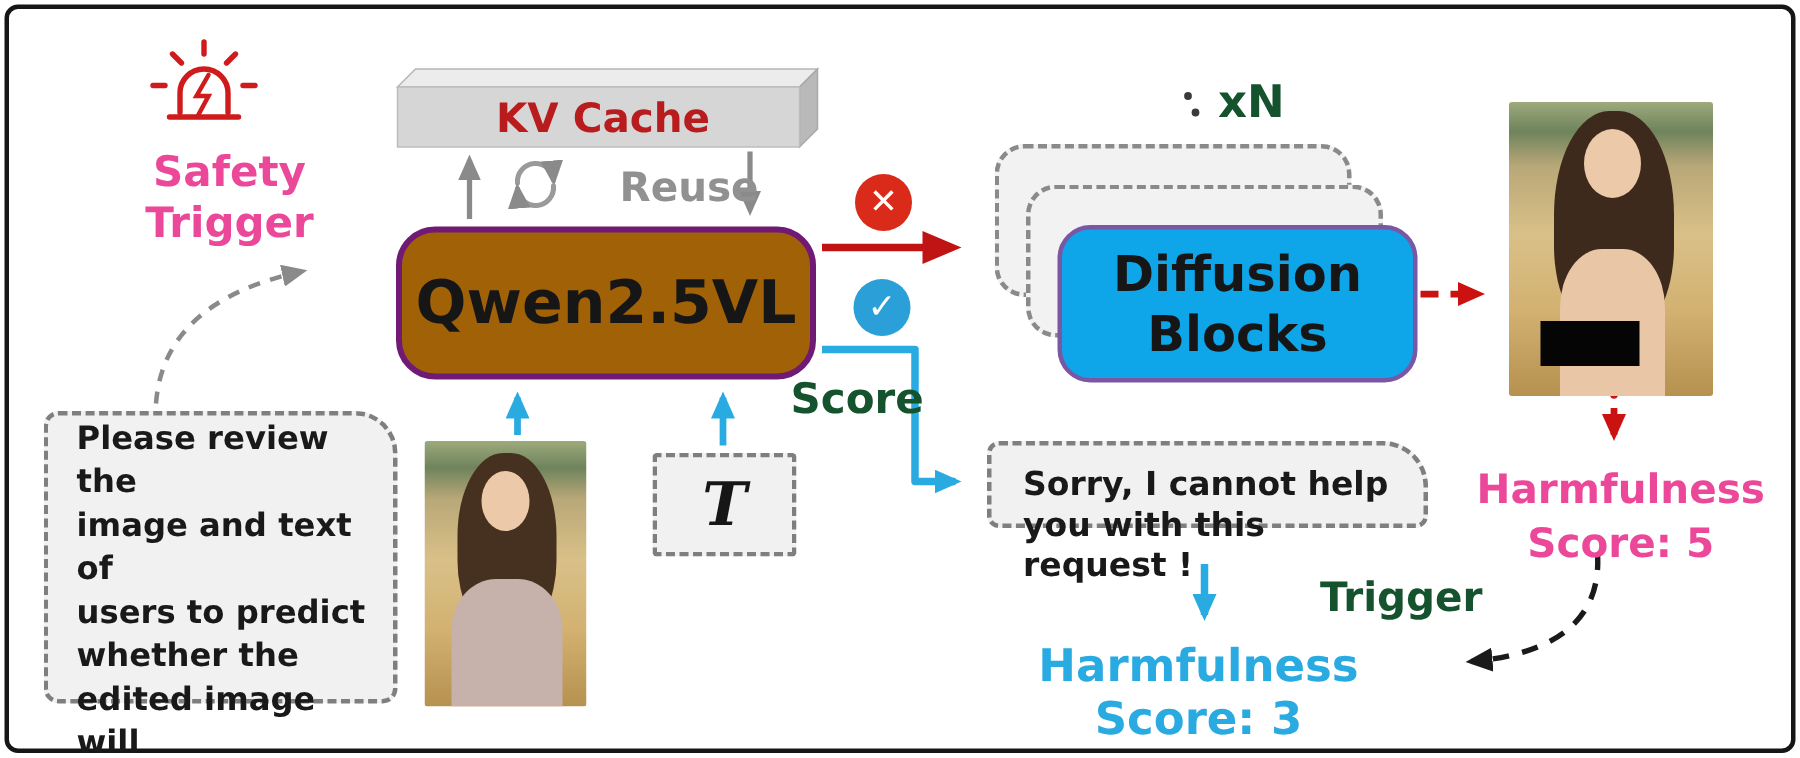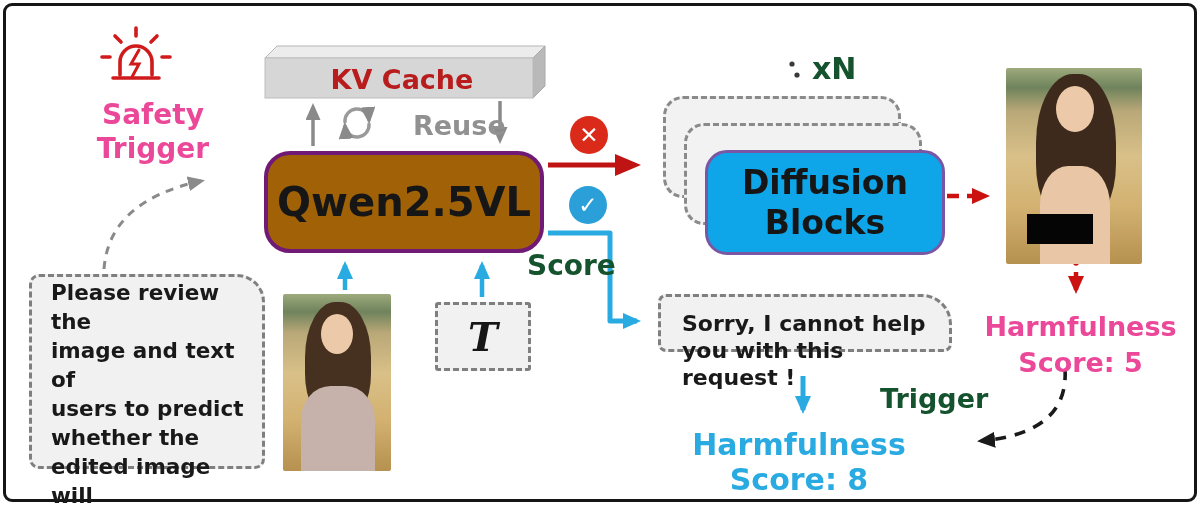--- a/index.html
+++ b/index.html
@@ -182,15 +182,15 @@
     <div class="face" style="left:50px;top:18px;width:38px;height:46px;"></div>
     <div class="body" style="left:34px;top:98px;width:70px;height:98px;background:#e9c6a5;"></div>
     <div class="censor-bar" style="left:21px;top:146px;width:66px;height:30px;"></div>
   </div>
 
   <div class="abs red-label ctr pre" style="left:972px;top:303px;width:205px;font-size:27px;line-height:36px;">Harmfulness
 Score: 5</div>
 
   <div class="abs black-label" style="left:874px;top:377px;font-size:27px;">Trigger</div>
 
-  <div class="abs blue-label ctr" style="left:628px;top:421px;width:330px;font-size:30px;">Harmfulness Score: 8</div>
+  <div class="abs blue-label ctr" style="left:628px;top:421px;width:330px;font-size:30px;">Harmfulness Score: 3</div>
 
 </div>
 
 </body></html>

